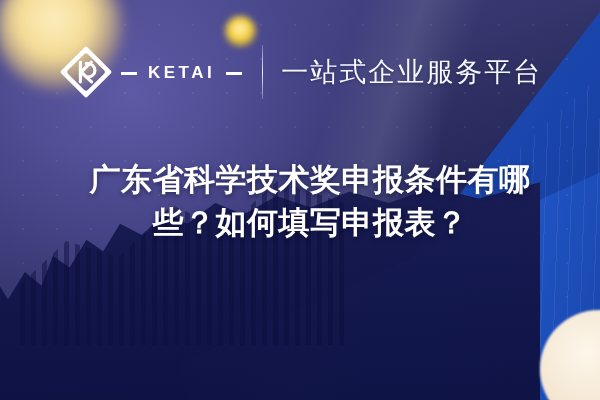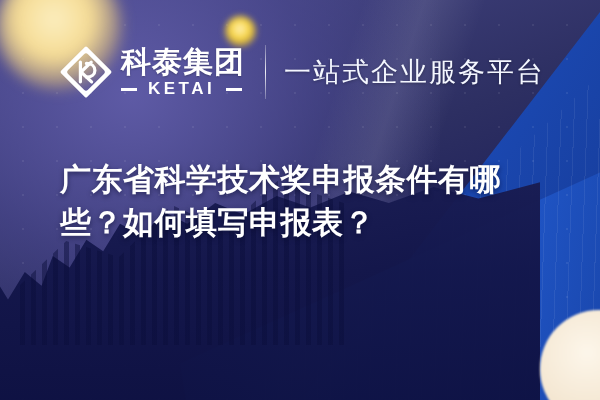--- a/index.html
+++ b/index.html
@@ -152,20 +152,21 @@
     text-shadow:0 1px 2px rgba(0,0,0,.3);
   }
 
   
   .title{
     position:absolute; left:60px; top:158px; width:500px; z-index:6;
     color:#ffffff; font-weight:bold;
     font-size:31px; line-height:43px; letter-spacing:.5px;
     font-family:"Liberation Sans","DejaVu Sans",sans-serif;
     text-shadow:0 2px 5px rgba(8,10,40,.55);
+    text-align:center;
   }
 </style>
 </head>
 <body>
 
 <div id="banner">
 
   <div class="bg-base"></div>
   <div class="bg-violet"></div>
   <div class="bg-wedge-blue"></div>
@@ -185,21 +186,20 @@
       <svg class="logo-mark" viewBox="0 0 56 56">
         <g fill="none" stroke="#ffffff" stroke-width="3.2" stroke-linecap="round" stroke-linejoin="round">
           <path d="M28 4.2 L51.8 28 L28 51.8 L4.2 28 Z" rx="4"></path>
           <path d="M28 7.6 C29.2 7.6 30.2 8.1 31.1 9.0 L47 24.9 C48.8 26.7 48.8 29.3 47 31.1 L31.1 47 C29.3 48.8 26.7 48.8 24.9 47 L9.0 31.1 C7.2 29.3 7.2 26.7 9.0 24.9 L24.9 9.0 C25.8 8.1 26.8 7.6 28 7.6 Z"></path>
           <path d="M22.4 18.2 L22.4 37.8"></path>
           <path d="M33.2 18.2 L23.0 28.0 L33.6 37.8"></path>
           <path d="M28.4 19.4 C33.6 19.4 36.9 22.4 36.9 26.4 C36.9 30.3 33.6 33.0 28.4 33.0"></path>
         </g>
       </svg>
       <div class="logo-words">
-        <div class="logo-cn">科泰集团</div>
         <div class="logo-en">
           <span class="dash"></span>
           <span class="txt">KETAI</span>
           <span class="dash"></span>
         </div>
       </div>
     </div>
 
     <div class="divider"></div>
 

